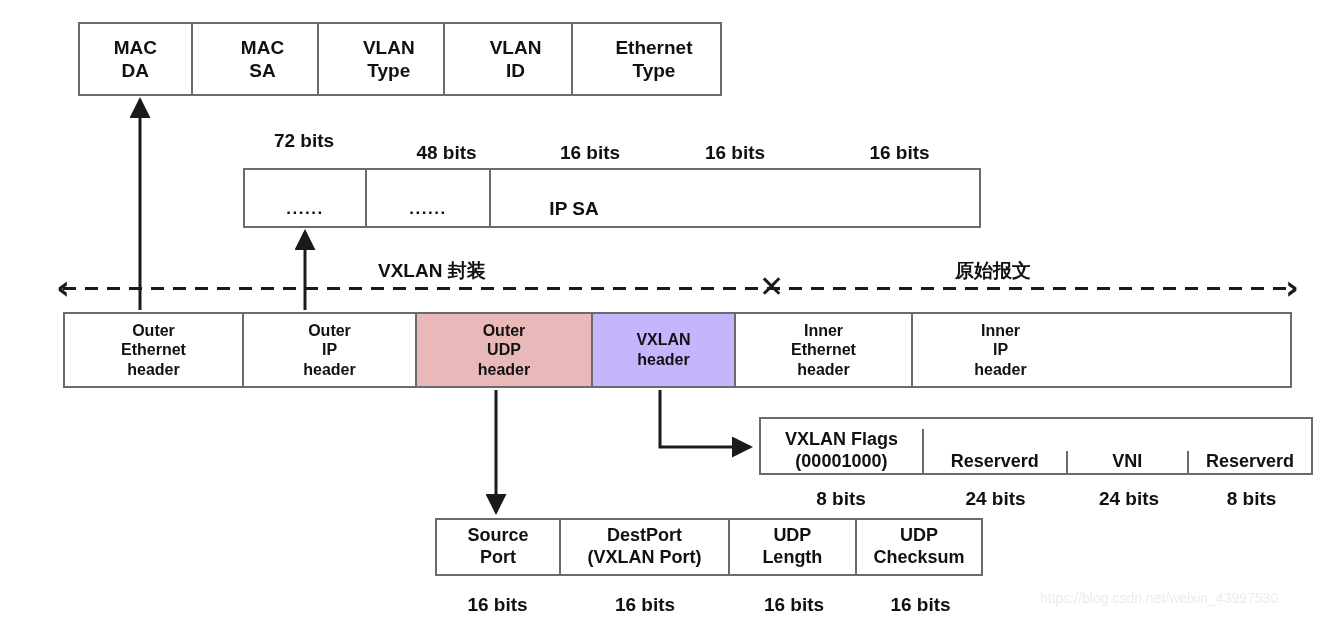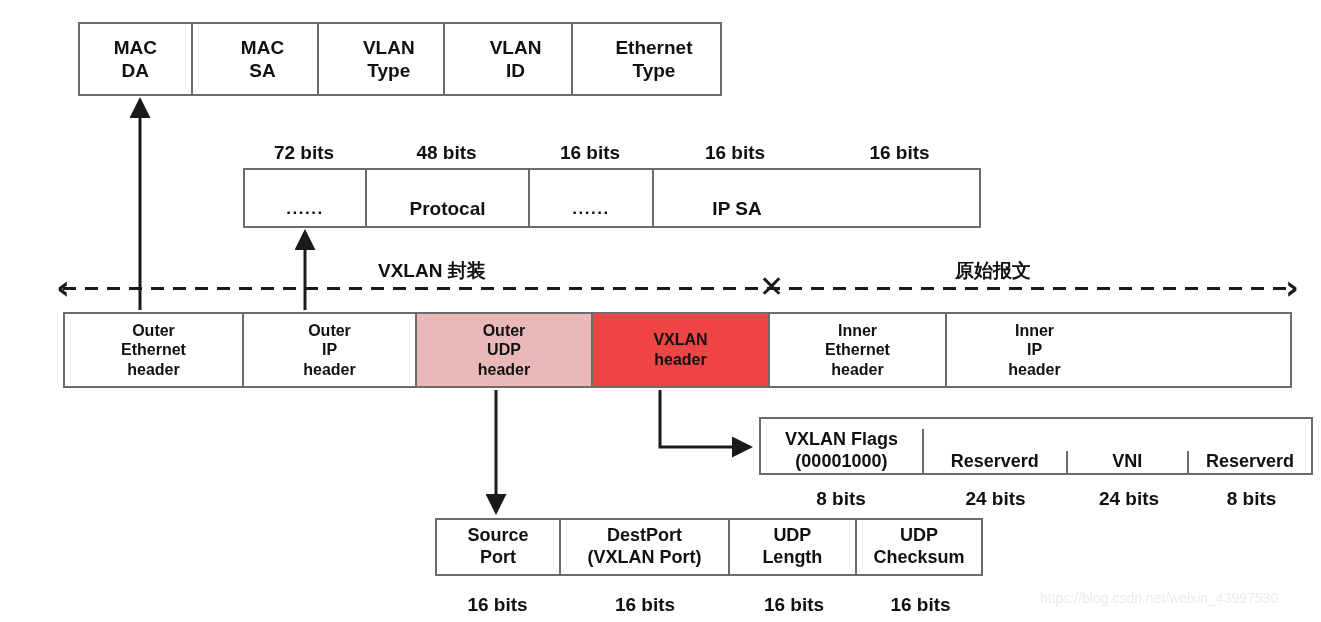--- a/index.html
+++ b/index.html
@@ -156,32 +156,29 @@
     <div class="cell" style="width:125px">
       <span class="ln">VLAN</span>
       <span class="ln">ID</span>
     </div>
     <div class="cell" style="width:147px">
       <span class="ln">Ethernet</span>
       <span class="ln">Type</span>
     </div>
   </div>
 
-  <div class="bits-label" style="left:243px; top:142px; width:122px;text-align:center;">72 bits</div>
+  <div class="bits-label" style="left:243px; top:130px; width:122px;text-align:center;">72 bits</div>
   <div class="bits-label" style="left:365px; top:142px; width:163px;">48 bits</div>
   <div class="bits-label" style="left:528px; top:142px; width:124px;">16 bits</div>
   <div class="bits-label" style="left:652px; top:142px; width:166px;">16 bits</div>
   <div class="bits-label" style="left:818px; top:142px; width:163px;">16 bits</div>
 
   <div class="row" id="ip-row">
     <div class="cell dots" style="width:122px">
       <span class="ln">......</span>
-    </div>
-    <div class="cell" style="width:163px">
-      <span class="ln">Protocal</span>
     </div>
     <div class="cell dots" style="width:124px">
       <span class="ln">......</span>
     </div>
     <div class="cell" style="width:166px">
       <span class="ln">IP  SA</span>
     </div>
   </div>
 
   <div class="span-text" id="span-text-left">VXLAN 封装</div>
@@ -200,21 +197,21 @@
     <div class="cell" style="width:173px; background:#ffffff">
       <span class="ln">Outer</span>
       <span class="ln">IP</span>
       <span class="ln">header</span>
     </div>
     <div class="cell" style="width:176px; background:#e9b8b8">
       <span class="ln">Outer</span>
       <span class="ln">UDP</span>
       <span class="ln">header</span>
     </div>
-    <div class="cell" style="width:177px; background:#ef4444">
+    <div class="cell" style="width:143px; background:#c4b5fd">
       <span class="ln">VXLAN</span>
       <span class="ln">header</span>
     </div>
     <div class="cell" style="width:177px; background:#ffffff">
       <span class="ln">Inner</span>
       <span class="ln">Ethernet</span>
       <span class="ln">header</span>
     </div>
     <div class="cell" style="width:175px; background:#ffffff">
       <span class="ln">Inner</span>

